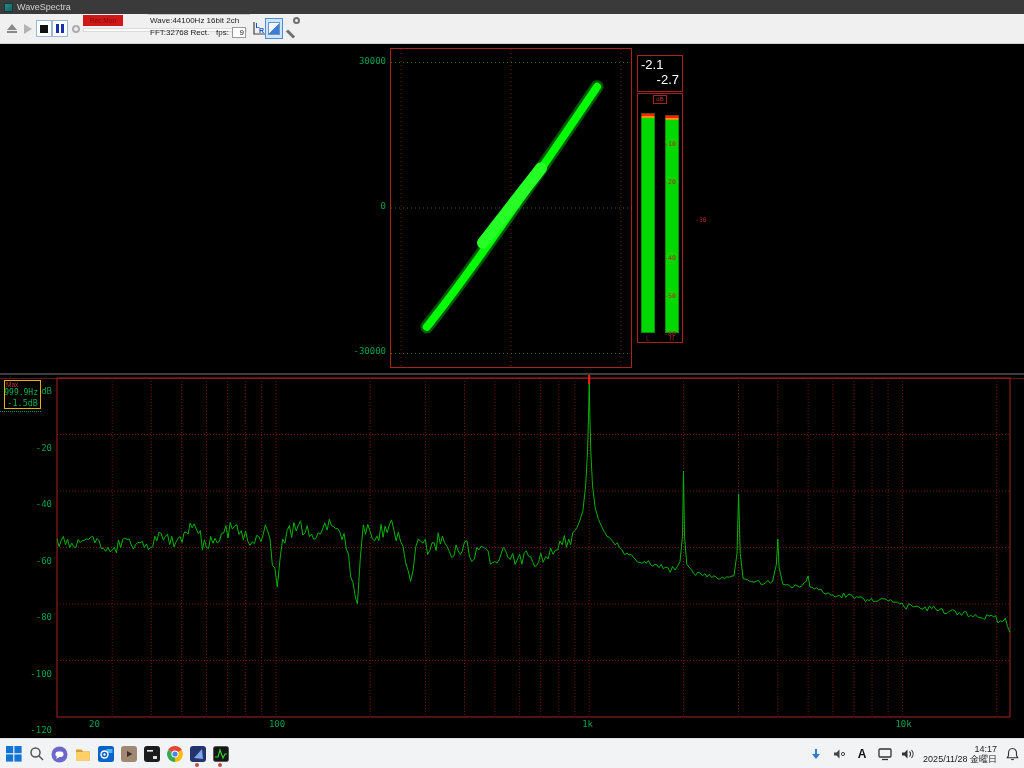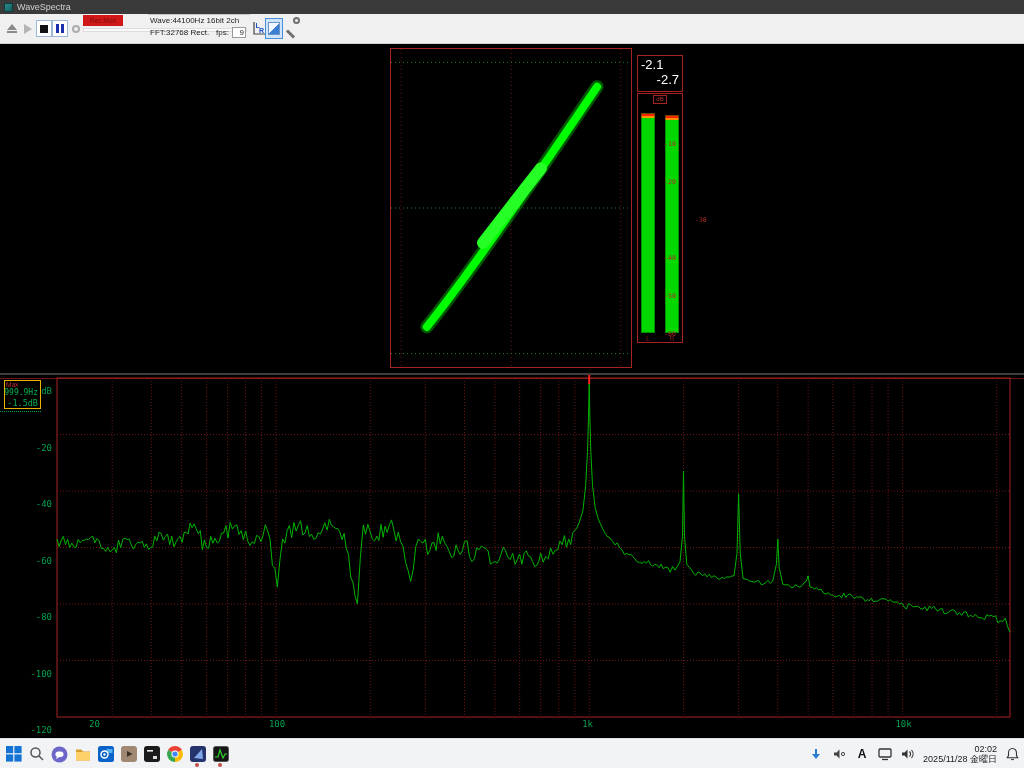--- a/index.html
+++ b/index.html
@@ -133,20 +133,25 @@
   <div id="wrench-btn" class="rbtn">
     <span style="display:flex;flex-direction:column;align-items:center;">
       <span class="wrench-head"></span>
         <span class="wrench-handle"></span>
     </span>
   </div>
 </div>
 
 <div id="top-pane">
 
+  <div id="xy-ylabels">
+    <span class="xy-label xyl0">30000</span>
+    <span class="xy-label xyl1">0</span>
+    <span class="xy-label xyl2">-30000</span>
+  </div>
 
   <div id="xy-plot">
     <svg id="xy-svg" width="240" height="318" viewBox="0 0 240 318">
         <line x1="229.86328125" y1="0" x2="229.86328125" y2="318" stroke="#7a1616" stroke-width="1" stroke-dasharray="1 3"></line>
         <line x1="0" y1="13.43115234375" x2="240" y2="13.43115234375" stroke="#1d7a2a" stroke-width="1" stroke-dasharray="1 3"></line>
         <line x1="120" y1="0" x2="120" y2="318" stroke="#7a1616" stroke-width="1" stroke-dasharray="1 3"></line>
         <line x1="0" y1="159" x2="240" y2="159" stroke="#1d7a2a" stroke-width="1" stroke-dasharray="1 3"></line>
         <line x1="10.13671875" y1="0" x2="10.13671875" y2="318" stroke="#7a1616" stroke-width="1" stroke-dasharray="1 3"></line>
         <line x1="0" y1="304.56884765625" x2="240" y2="304.56884765625" stroke="#1d7a2a" stroke-width="1" stroke-dasharray="1 3"></line>
         <path d="M35.8 277.9 C 77.8 225.9, 160.1 105.7, 206.1 37.7" stroke="#00ff00" stroke-width="13" fill="none" stroke-linecap="round" opacity="0.35"></path>
@@ -339,21 +344,21 @@
       </svg>
     </span>
     <span class="tray-ico">
       <svg width="14" height="12">
         <path d="M1 4.5 h2.5 l3 -3 v9 l-3 -3 H1 z" fill="#333"></path>
         <path d="M8.5 3.5 a3.5 3.5 0 0 1 0 5" fill="none" stroke="#333" stroke-width="1.1"></path>
         <path d="M10.5 2 a6 6 0 0 1 0 8" fill="none" stroke="#333" stroke-width="1.1"></path>
       </svg>
     </span>
     <span id="tray-clock">
-      <div>02:02</div>
+      <div>14:17</div>
       <div>2025/11/28 金曜日</div>
     </span>
     <span class="tray-ico">
       <svg width="13" height="14">
         <path d="M6.5 1.5 c-2.6 0 -4 2 -4 4.5 V8.5 l-1.2 2.2 h10.4 L10.5 8.5 V6 c0 -2.5 -1.4 -4.5 -4 -4.5 z" fill="none" stroke="#333" stroke-width="1.1"></path>
         <path d="M5.3 12 a1.3 1.3 0 0 0 2.4 0" fill="none" stroke="#333" stroke-width="1.1"></path>
       </svg>
     </span>
   </div>
 </div>

